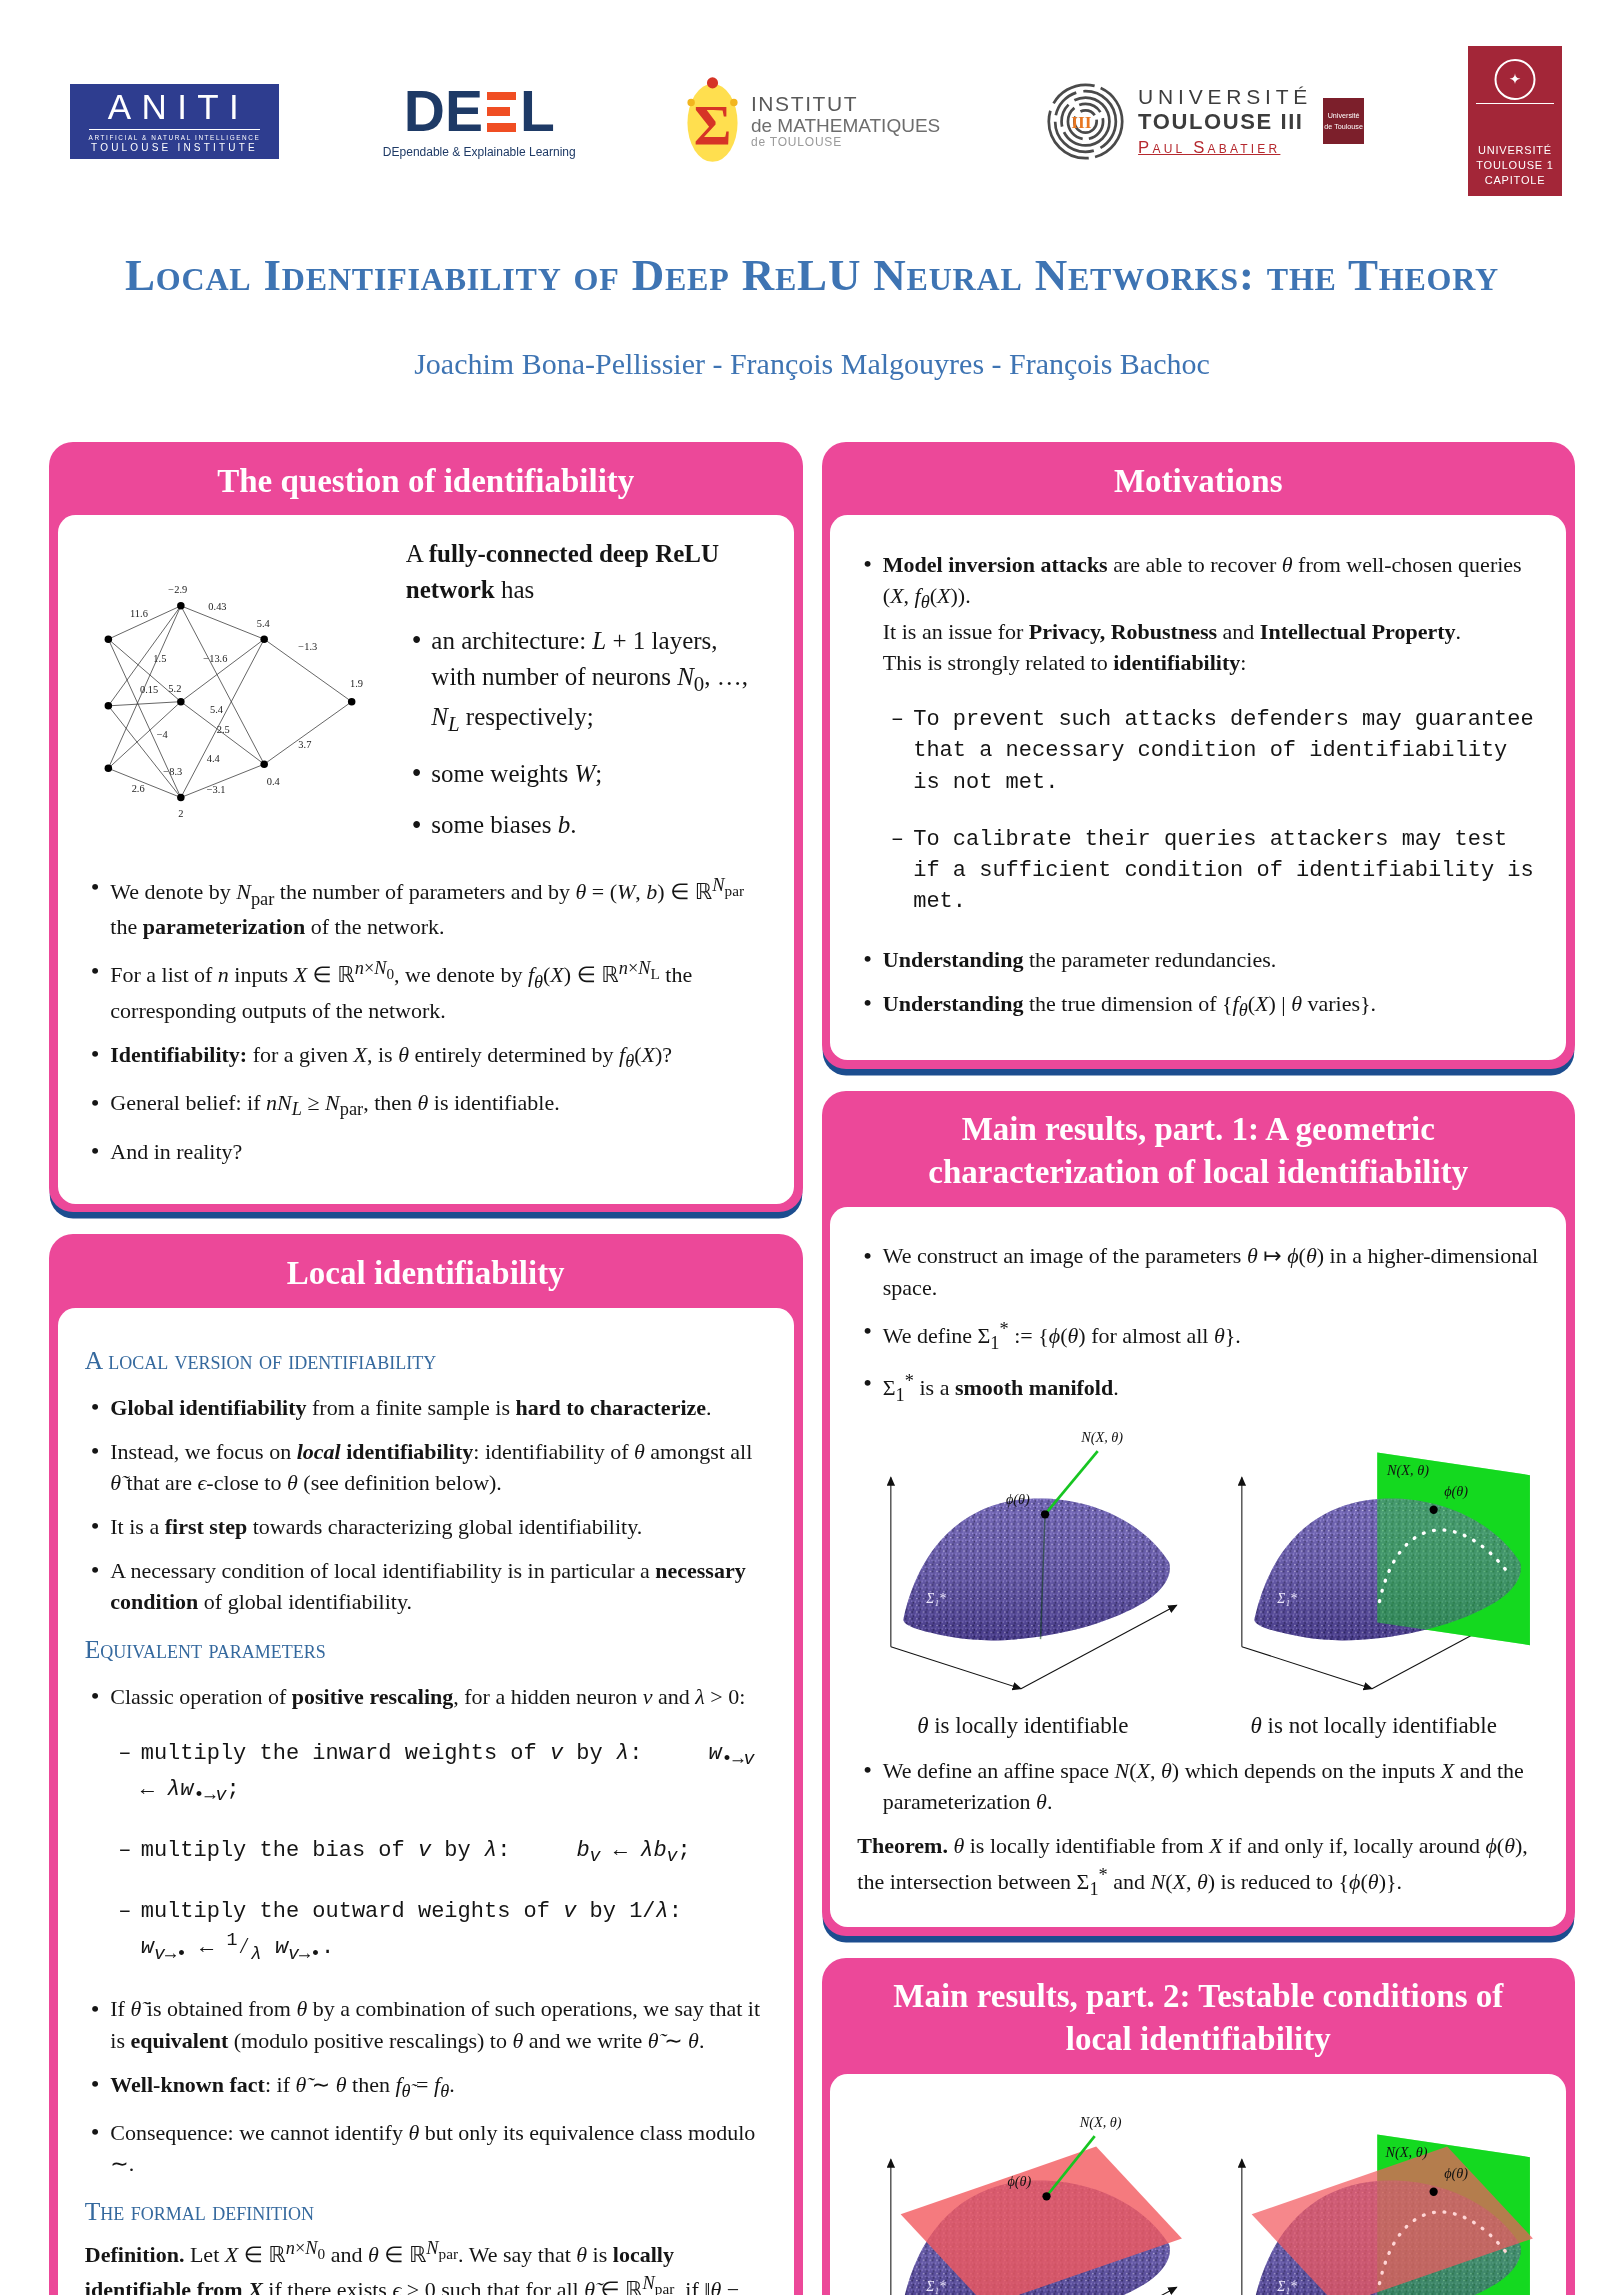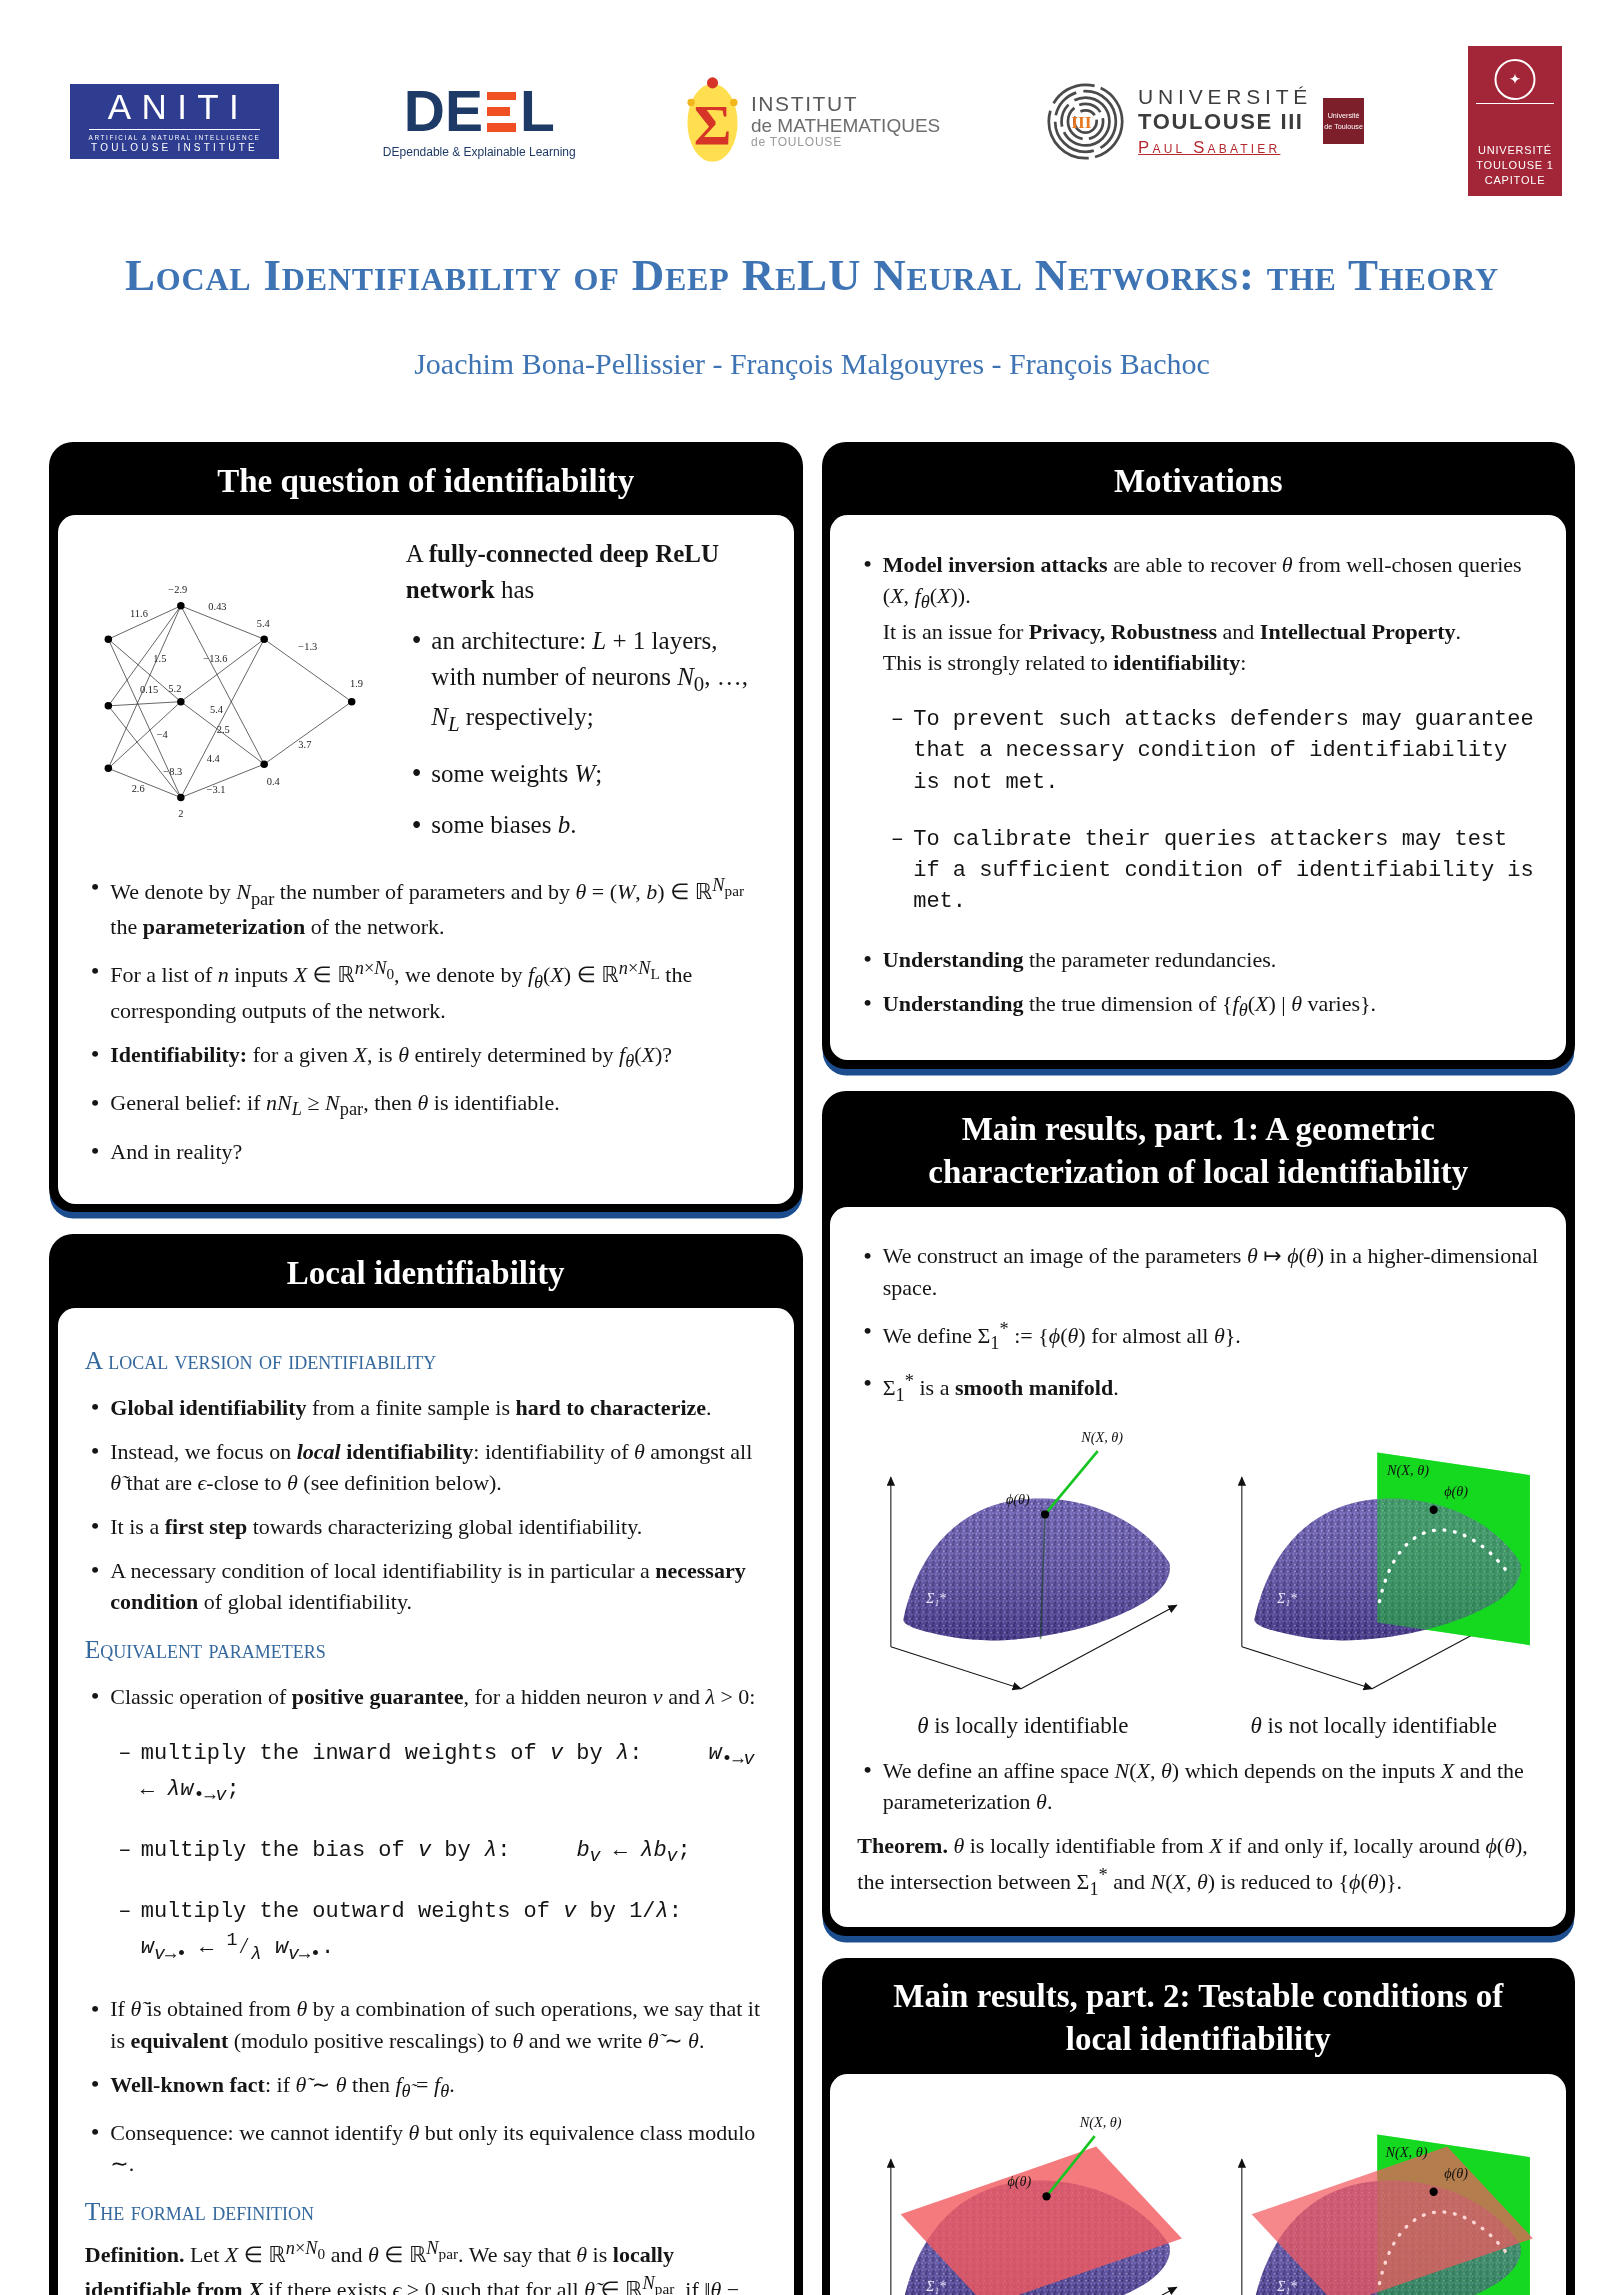--- a/index.html
+++ b/index.html
@@ -36,21 +36,21 @@
             border-radius:50%;display:flex;align-items:center;justify-content:center;font-size:14.3px;}
   .ut1-rule{position:absolute;top:57px;left:8px;right:8px;border-top:1.6px solid #fff;}
   .ut1-l{font-size:11px;letter-spacing:0.8px;line-height:1.35;text-align:center;}
   
   .main-title{margin-top:53px;text-align:center;color:#3e74b3;font-size:45px;font-variant:small-caps;
               font-weight:600;letter-spacing:0.8px;}
   .authors{margin-top:46px;text-align:center;color:#3e74b3;font-size:30px;}
   
   .cols{display:flex;gap:19px;padding:0 49px;margin-top:61px;align-items:flex-start;}
   .col{width:754px;display:flex;flex-direction:column;gap:22px;}
-  .panel{background:#000000;border-radius:24px;padding:0 8.8px 8.8px;box-shadow:0 7.2px 0 -0.8px #1c4d8f;}
+  .panel{background:#ec4899;border-radius:24px;padding:0 8.8px 8.8px;box-shadow:0 7.2px 0 -0.8px #1c4d8f;}
   .panel-title{color:#fff;text-align:center;font-size:33px;font-weight:bold;padding:17.5px 11px 12.8px;line-height:1.3;}
   .panel-body{background:#fff;border-radius:17.5px;padding:21px 27px 24px;font-size:22px;line-height:1.42;}
   ul.bullets{list-style:none;margin:8px 0;padding:0;}
   ul.bullets>li{position:relative;padding-left:25.5px;margin:12.8px 0;}
   ul.bullets>li::before{content:"•";position:absolute;left:6.4px;top:-0.8px;font-weight:bold;}
   ul.dashes{list-style:none;margin:6.4px 0 6.4px 6.4px;padding:0;}
   ul.dashes>li{position:relative;padding-left:24px;margin:26px 0;font-family:Liberation Mono, monospace;}
   ul.dashes>li::before{content:"–";position:absolute;left:1.6px;top:0;}
   .sec-head{font-variant:small-caps;color:#35699e;font-size:25.5px;margin:14.3px 0 4.8px;}
   .formula{text-align:center;margin:11px 0 3.2px;}
@@ -250,21 +250,21 @@
           <div class="sec-head">A local version of identifiability</div>
           <ul class="bullets">
             <li><b>Global identifiability</b> from a finite sample is <b>hard to characterize</b>.</li>
             <li>Instead, we focus on <b><i>local</i> identifiability</b>: identifiability of <i>θ</i> amongst all <i>θ̃</i> that are <i>ϵ</i>-close to <i>θ</i> (see definition below).</li>
             <li>It is a <b>first step</b> towards characterizing global identifiability.</li>
             <li>A necessary condition of local identifiability is in particular a <b>necessary condition</b> of global identifiability.</li>
           </ul>
           <div class="sec-head">Equivalent parameters</div>
           <ul class="bullets">
             <li>
-              <span>Classic operation of <b>positive guarantee</b>, for a hidden neuron <i>v</i> and <i>λ</i> &gt; 0:</span>
+              <span>Classic operation of <b>positive rescaling</b>, for a hidden neuron <i>v</i> and <i>λ</i> &gt; 0:</span>
               <ul class="dashes">
                 <li>multiply the inward weights of <i>v</i> by <i>λ</i>:&nbsp;&nbsp;&nbsp;&nbsp; <i>w</i><sub>•→<i>v</i></sub> ← <i>λw</i><sub>•→<i>v</i></sub>;</li>
                 <li>multiply the bias of <i>v</i> by <i>λ</i>:&nbsp;&nbsp;&nbsp;&nbsp; <i>b</i><sub><i>v</i></sub> ← <i>λb</i><sub><i>v</i></sub>;</li>
                 <li>multiply the outward weights of <i>v</i> by 1/<i>λ</i>:&nbsp;&nbsp;&nbsp;&nbsp; <i>w</i><sub><i>v</i>→•</sub> ← <sup>1</sup>⁄<sub><i>λ</i></sub> <i>w</i><sub><i>v</i>→•</sub>.</li>
               </ul>
             </li>
             <li>If <i>θ̃</i> is obtained from <i>θ</i> by a combination of such operations, we say that it is <b>equivalent</b> (modulo positive rescalings) to <i>θ</i> and we write <i>θ̃</i> ∼ <i>θ</i>.</li>
             <li><b>Well-known fact</b>: if <i>θ̃</i> ∼ <i>θ</i> then <i>f</i><sub><i>θ̃</i></sub> = <i>f</i><sub><i>θ</i></sub>.</li>
             <li>Consequence: we cannot identify <i>θ</i> but only its equivalence class modulo ∼.</li>
           </ul>

